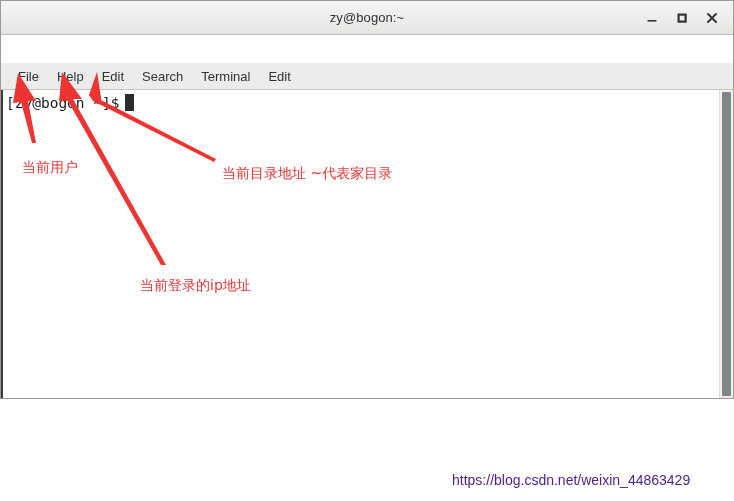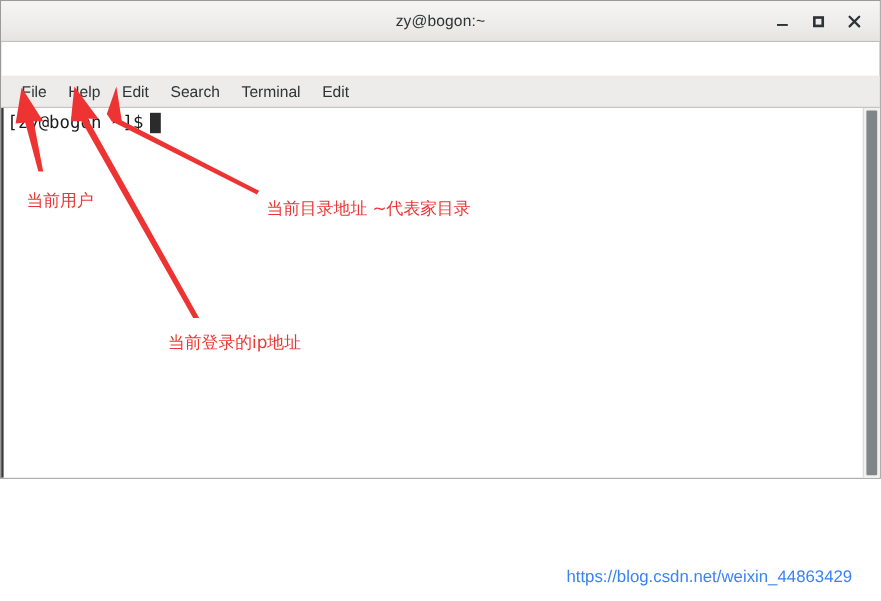--- a/index.html
+++ b/index.html
@@ -136,24 +136,24 @@
     position: absolute;
     left: 0; top: 0;
     width: 734px;
     height: 501px;
     pointer-events: none;
   }
 
   
   #watermark {
     position: absolute;
-    left: 472px;
+    left: 452px;
     top: 472px;
     font-size: 14px;
-    color: #3b82f6;
+    color: #4c1d95;
     font-family: "Liberation Sans", sans-serif;
     white-space: nowrap;
   }
 </style>
 </head>
 <body>
 
 <div id="window">
 
   <div id="titlebar">

